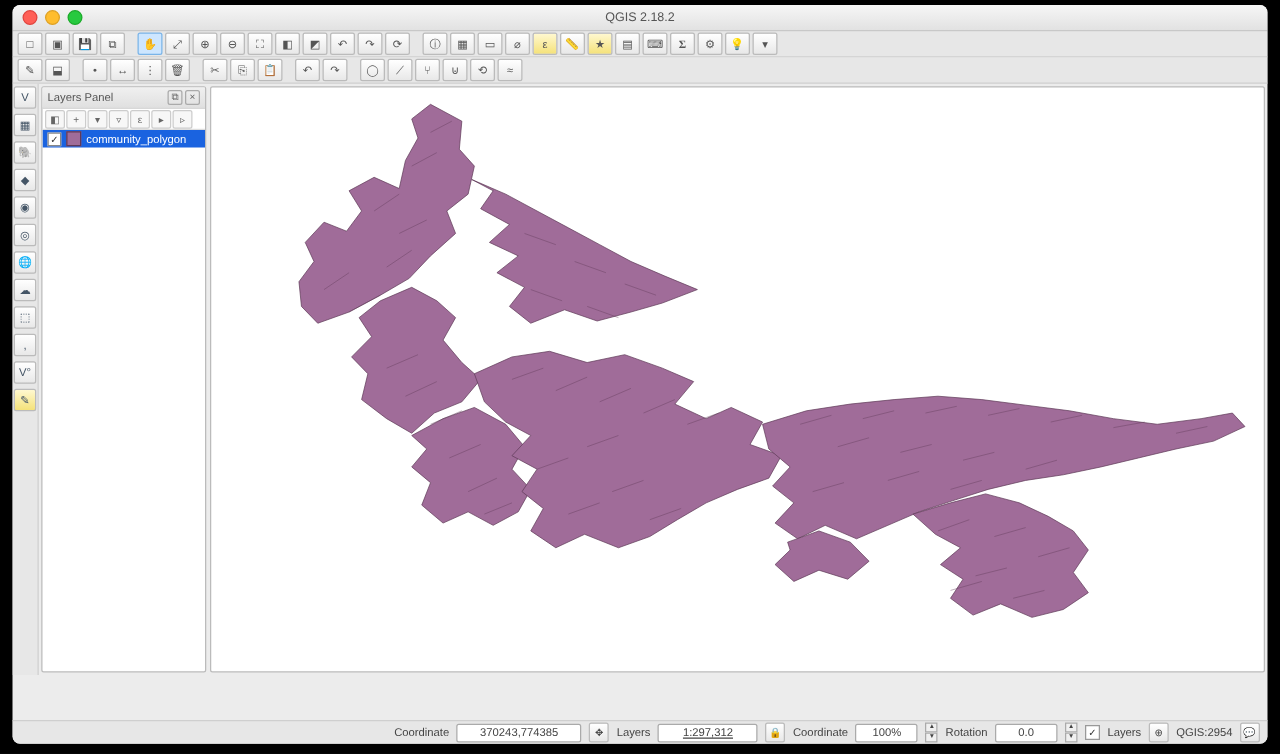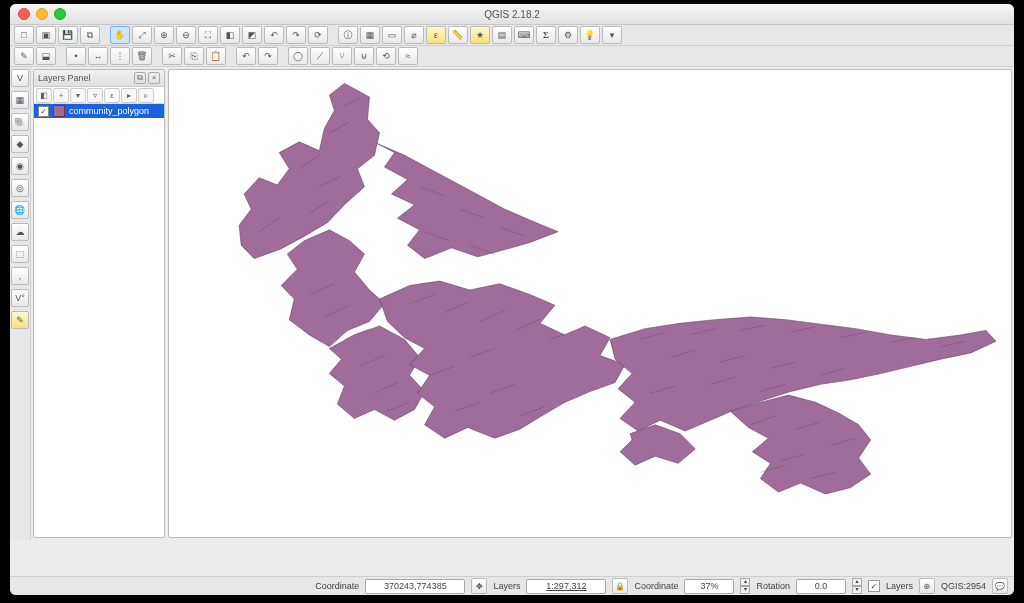--- a/index.html
+++ b/index.html
@@ -199,21 +199,21 @@
           <span>370243,774385</span>
         </span>
       <div class="sbtn">✥</div>
       <span class="lbl">Layers</span>
       <span class="fld" style="min-width:70px;text-decoration:underline;">
           <span>1:297,312</span>
         </span>
       <div class="sbtn">🔒</div>
       <span class="lbl">Coordinate</span>
       <span class="fld">
-          <span>37%</span>
+          <span>100%</span>
         </span>
       <div class="spin">
           <div>▴</div>
           <div>▾</div>
         </div>
       <span class="lbl">Rotation</span>
       <span class="fld">
           <span>0.0</span>
         </span>
       <div class="spin">

